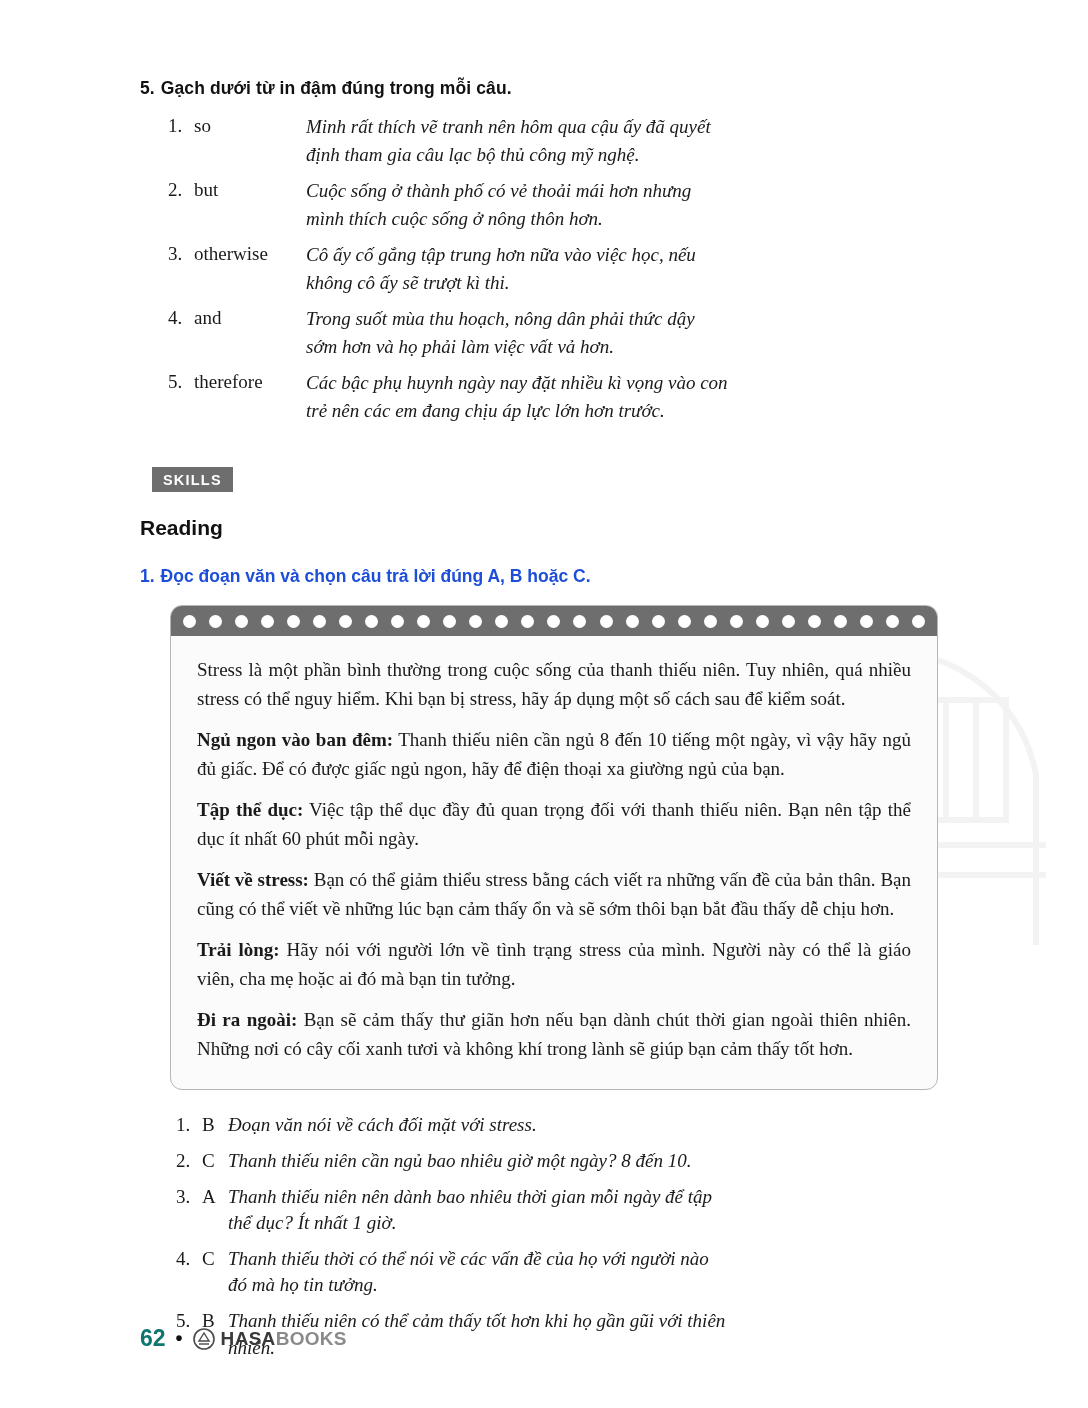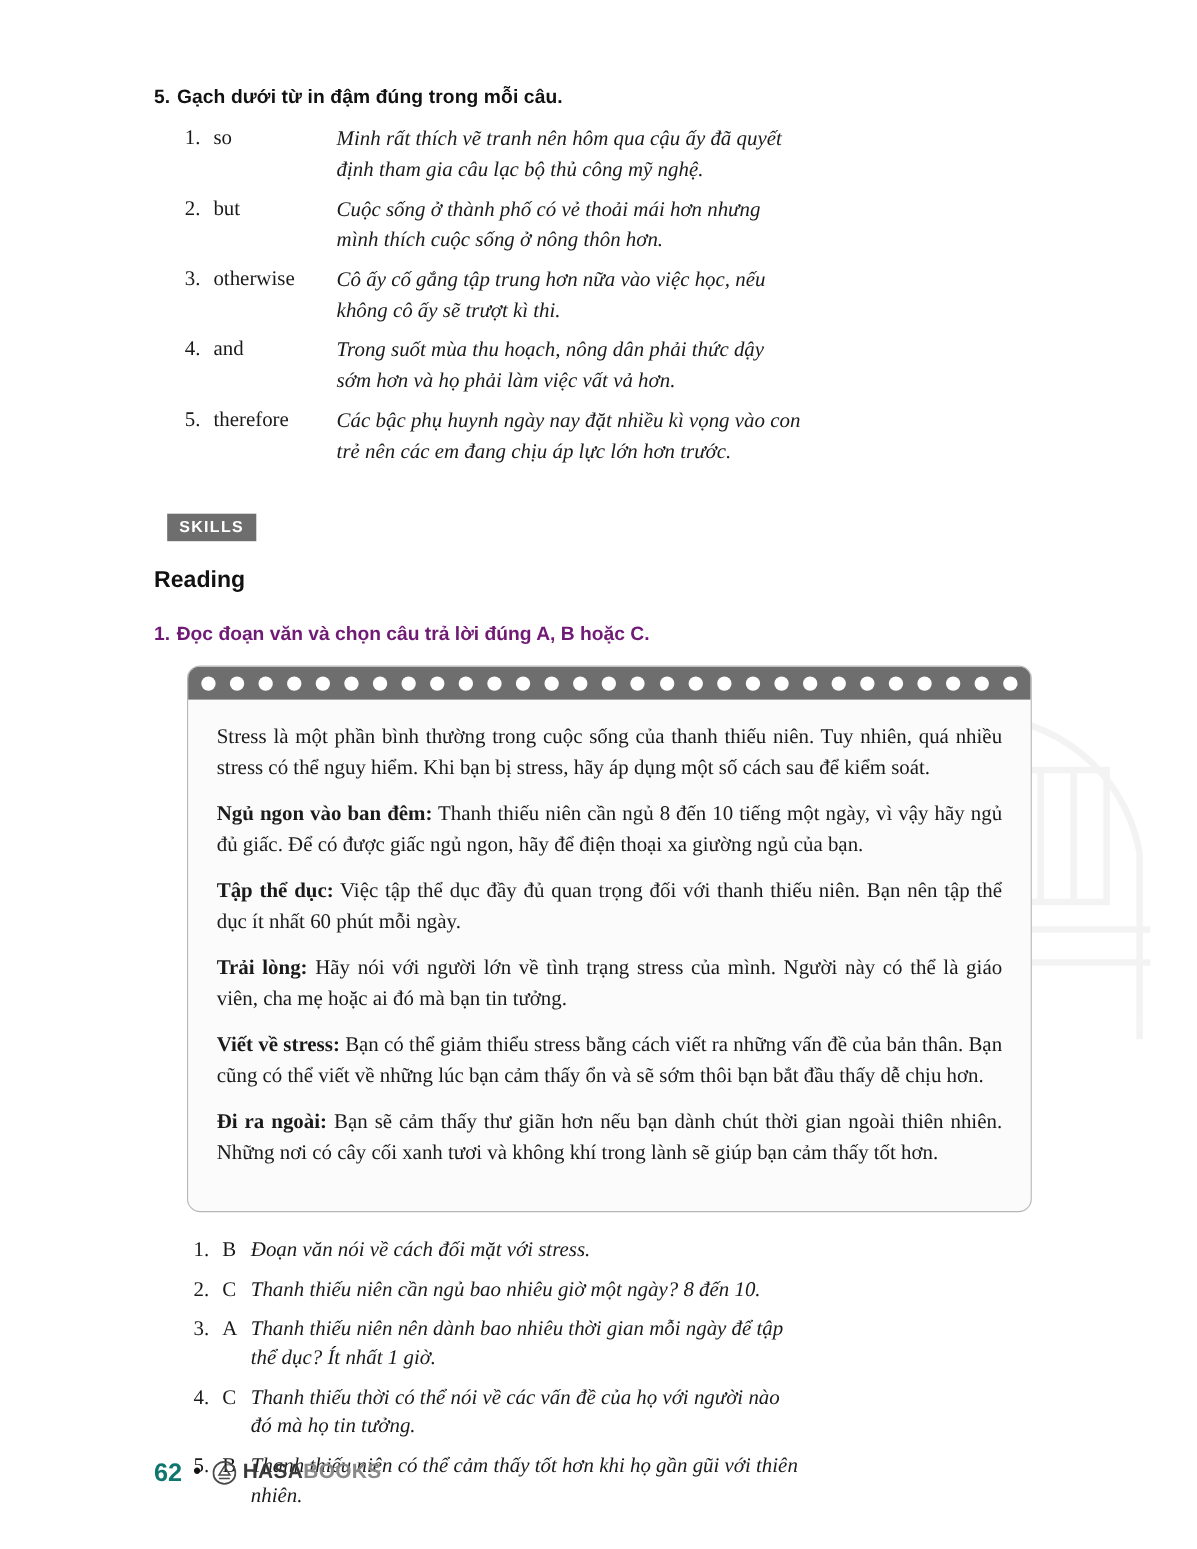--- a/index.html
+++ b/index.html
@@ -79,21 +79,21 @@
     font-size: 21px;
     margin: 24px 0 0 0;
     color: #111;
   }
 
   .task-heading {
     font-family: "Liberation Sans", sans-serif;
     font-weight: bold;
     font-size: 17.5px;
     margin: 26px 0 0 0;
-    color: #701a75;
+    color: #1d4ed8;
   }
   .task-heading .num { margin-right: 6px; }
 
   
   .reading-wrap {
     position: relative;
     margin: 18px 0 0 30px;
     width: 768px;
   }
   .reading-box {
@@ -121,21 +121,21 @@
   .reading-body {
     padding: 20px 26px 22px 26px;
   }
   .reading-body p {
     margin: 0 0 13px 0;
     font-size: 19px;
     line-height: 1.5;
     text-align: justify;
     font-family: "Liberation Serif", serif;
   }
-  .reading-body p:last-child { margin-bottom: 16px; }
+  .reading-body p:last-child { margin-bottom: 4px; }
   .reading-body b { font-weight: bold; }
 
   
   .watermark {
     position: absolute;
     right: -108px;
     top: 40px;
     width: 230px;
     height: 300px;
     z-index: 1;
@@ -292,22 +292,22 @@
         <span class="punch"></span>
         <span class="punch"></span>
         <span class="punch"></span>
         <span class="punch"></span>
       </div>
 
       <div class="reading-body">
         <p><span>Stress là một phần bình thường trong cuộc sống của thanh thiếu niên. Tuy nhiên, quá nhiều stress có thể nguy hiểm. Khi bạn bị stress, hãy áp dụng một số cách sau để kiểm soát.</span></p>
         <p><b>Ngủ ngon vào ban đêm:</b><span> Thanh thiếu niên cần ngủ 8 đến 10 tiếng một ngày, vì vậy hãy ngủ đủ giấc. Để có được giấc ngủ ngon, hãy để điện thoại xa giường ngủ của bạn.</span></p>
         <p><b>Tập thể dục:</b><span> Việc tập thể dục đầy đủ quan trọng đối với thanh thiếu niên. Bạn nên tập thể dục ít nhất 60 phút mỗi ngày.</span></p>
+        <p><b>Viết về stress:</b><span> Bạn có thể giảm thiểu stress bằng cách viết ra những vấn đề của bản thân. Bạn cũng có thể viết về những lúc bạn cảm thấy ổn và sẽ sớm thôi bạn bắt đầu thấy dễ chịu hơn.</span></p>
         <p><b>Trải lòng:</b><span> Hãy nói với người lớn về tình trạng stress của mình. Người này có thể là giáo viên, cha mẹ hoặc ai đó mà bạn tin tưởng.</span></p>
-        <p><b>Viết về stress:</b><span> Bạn có thể giảm thiểu stress bằng cách viết ra những vấn đề của bản thân. Bạn cũng có thể viết về những lúc bạn cảm thấy ổn và sẽ sớm thôi bạn bắt đầu thấy dễ chịu hơn.</span></p>
         <p><b>Đi ra ngoài:</b><span> Bạn sẽ cảm thấy thư giãn hơn nếu bạn dành chút thời gian ngoài thiên nhiên. Những nơi có cây cối xanh tươi và không khí trong lành sẽ giúp bạn cảm thấy tốt hơn.</span></p>
       </div>
     </div>
   </div>
 
   
   <div class="answers">
     <div class="arow">
       <span class="anum">1.</span>
       <span class="aletter">B</span>

